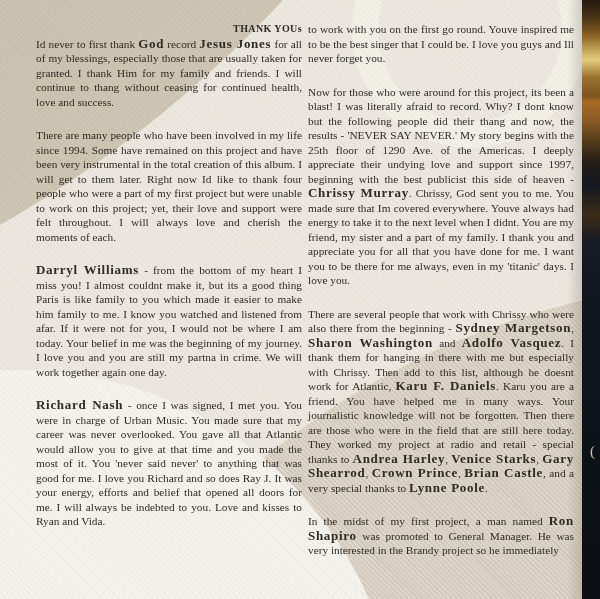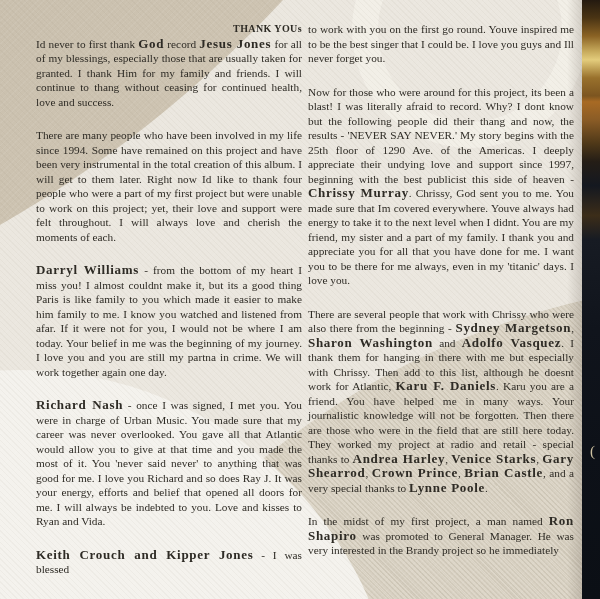--- a/index.html
+++ b/index.html
@@ -77,21 +77,20 @@
   <div class="bg-layer bg-white"></div>
   <div class="texture"></div>
 
   <div class="col col-left">
     <h1 class="heading">THANK YOUs</h1>
     <div>
         <p><span>Id never to first thank </span><span class="b">God</span><span> record </span><span class="b">Jesus Jones</span><span> for all of my blessings, especially those that are usually taken for granted. I thank Him for my family and friends. I will continue to thang without ceasing for continued health, love and success.</span></p>
         <p><span>There are many people who have been involved in my life since 1994. Some have remained on this project and have been very instrumental in the total creation of this album. I will get to them later. Right now Id like to thank four people who were a part of my first project but were unable to work on this project; yet, their love and support were felt throughout. I will always love and cherish the moments of each.</span></p>
         <p><span class="b">Darryl Williams</span><span> - from the bottom of my heart I miss you! I almost couldnt make it, but its a good thing Paris is like family to you which made it easier to make him family to me. I know you watched and listened from afar. If it were not for you, I would not be where I am today. Your belief in me was the beginning of my journey. I love you and you are still my partna in crime. We will work together again one day.</span></p>
         <p><span class="b">Richard Nash</span><span> - once I was signed, I met you. You were in charge of Urban Music. You made sure that my career was never overlooked. You gave all that Atlantic would allow you to give at that time and you made the most of it. You 'never said never' to anything that was good for me. I love you Richard and so does Ray J. It was your energy, efforts and belief that opened all doors for me. I will always be indebted to you. Love and kisses to Ryan and Vida.</span></p>
-        <p><span class="b">Keith Crouch and Kipper Jones</span><span> - I was blessed</span></p>
       </div>
   </div>
 
   <div class="col col-right">
     <div>
         <p><span>to work with you on the first go round. Youve inspired me to be the best singer that I could be. I love you guys and Ill never forget you.</span></p>
         <p><span>Now for those who were around for this project, its been a blast! I was literally afraid to record. Why? I dont know but the following people did their thang and now, the results - 'NEVER SAY NEVER.' My story begins with the 25th floor of 1290 Ave. of the Americas. I deeply appreciate their undying love and support since 1997, beginning with the best publicist this side of heaven - </span><span class="b">Chrissy Murray</span><span>. Chrissy, God sent you to me. You made sure that Im covered everywhere. Youve always had energy to take it to the next level when I didnt. You are my friend, my sister and a part of my family. I thank you and appreciate you for all that you have done for me. I want you to be there for me always, even in my 'titanic' days. I love you.</span></p>
         <p><span>There are several people that work with Chrissy who were also there from the beginning - </span><span class="b">Sydney Margetson</span><span>, </span><span class="b">Sharon Washington</span><span> and </span><span class="b">Adolfo Vasquez</span><span>. I thank them for hanging in there with me but especially with Chrissy. Then add to this list, although he doesnt work for Atlantic, </span><span class="b">Karu F. Daniels</span><span>. Karu you are a friend. You have helped me in many ways. Your journalistic knowledge will not be forgotten. Then there are those who were in the field that are still here today. They worked my project at radio and retail - special thanks to </span><span class="b">Andrea Harley</span><span>, </span><span class="b">Venice Starks</span><span>, </span><span class="b">Gary Shearrod</span><span>, </span><span class="b">Crown Prince</span><span>, </span><span class="b">Brian Castle</span><span>, and a very special thanks to </span><span class="b">Lynne Poole</span><span>.</span></p>
         <p><span>In the midst of my first project, a man named </span><span class="b">Ron Shapiro</span><span> was promoted to General Manager. He was very interested in the Brandy project so he immediately</span></p>
       </div>

